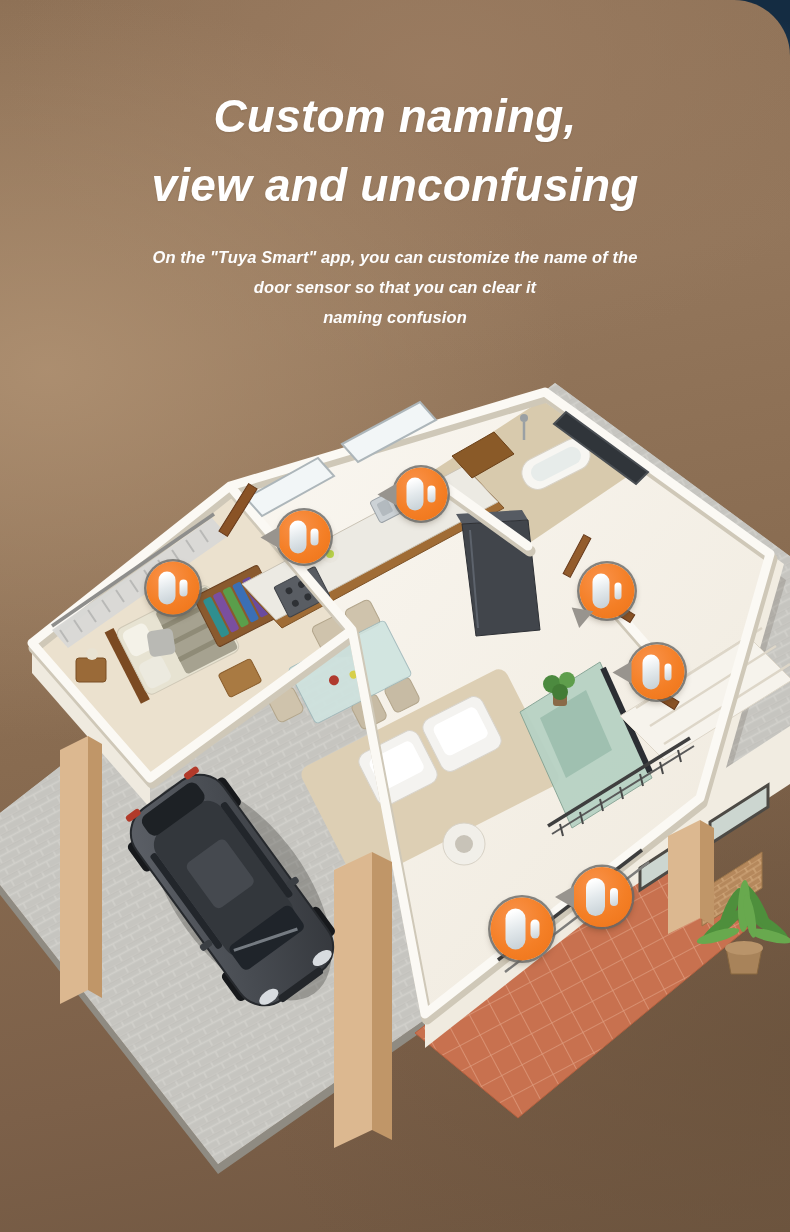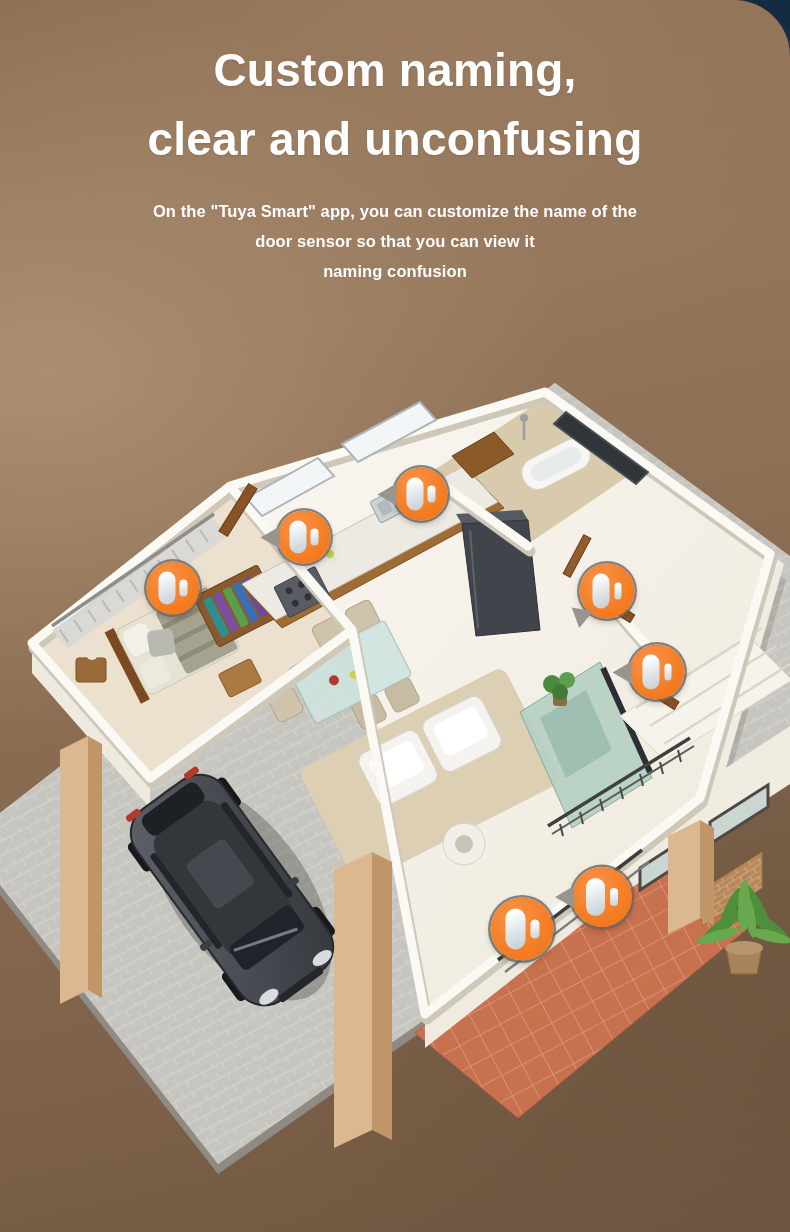--- a/index.html
+++ b/index.html
@@ -18,21 +18,21 @@
   .page{
     position:absolute;inset:0;
     border-top-right-radius:56px;
     overflow:hidden;
     background:
       radial-gradient(120% 55% at 6% 30%, rgba(176,146,115,.85) 0%, rgba(176,146,115,0) 55%),
       radial-gradient(90% 40% at 55% 6%, rgba(155,124,97,.9) 0%, rgba(155,124,97,0) 60%),
       radial-gradient(120% 60% at 105% 85%, rgba(105,82,60,.8) 0%, rgba(105,82,60,0) 60%),
       linear-gradient(168deg,#8e7156 0%,#93765b 28%,#886b50 55%,#7c6049 80%,#6f5640 100%);
   }
-  .header{position:relative;text-align:center;padding-top:36px;}
+  .header{position:relative;text-align:center;padding-top:82px;font-style:italic;}
   .headline{
     margin:0;color:#fff;font-size:46px;line-height:69px;font-weight:700;
     letter-spacing:.2px;text-shadow:0 1px 2px rgba(60,40,20,.15);
   }
   .headline span{display:block;}
   .subheadline{
     margin:22px auto 0;max-width:560px;color:#fdfdfd;
     font-size:16.5px;line-height:30px;font-weight:700;letter-spacing:.1px;
   }
   .subheadline span{display:block;}
@@ -70,25 +70,25 @@
 </head>
 <body>
 
 <div class="corner-bg"></div>
 
 <div class="page">
 
   <div class="header">
     <h1 class="headline">
       <span>Custom naming,</span>
-      <span>clear and unconfusing</span>
+      <span>view and unconfusing</span>
     </h1>
     <p class="subheadline">
       <span>On the "Tuya Smart" app, you can customize the name of the</span>
-      <span>door sensor so that you can view it</span>
+      <span>door sensor so that you can clear it</span>
       <span>naming confusion</span>
     </p>
   </div>
 
   <div class="scene">
     <svg width="790" height="854" viewBox="0 0 790 854">
       <defs>
         <pattern id="pavers" width="20" height="13" patternUnits="userSpaceOnUse" patternTransform="rotate(-28)">
           <rect width="20" height="13" fill="#c6c5c0"></rect>
           <path d="M0 0H20 M0 6.5H20 M5 0V6.5 M14 6.5V13" stroke="#d7d6d1" stroke-width="1.4" opacity=".8"></path>

